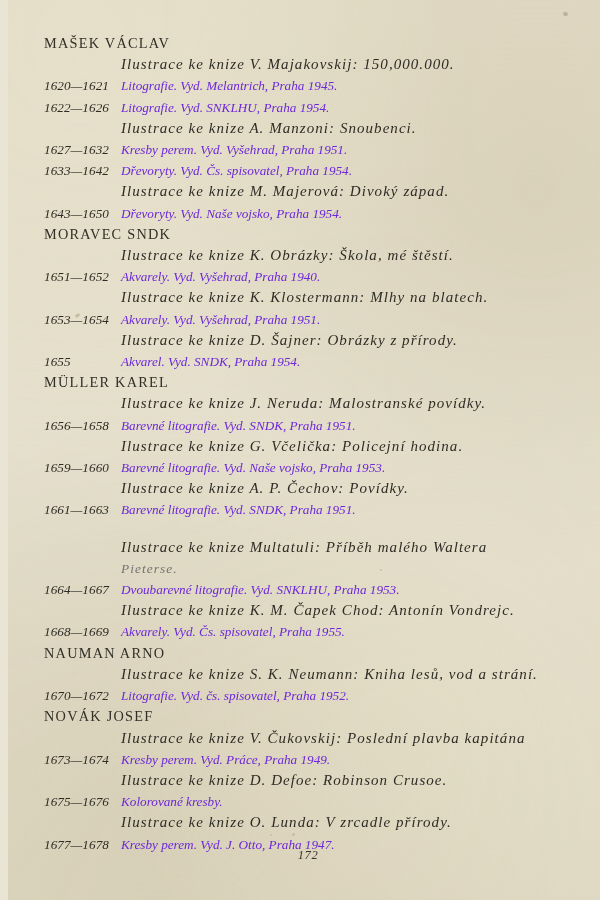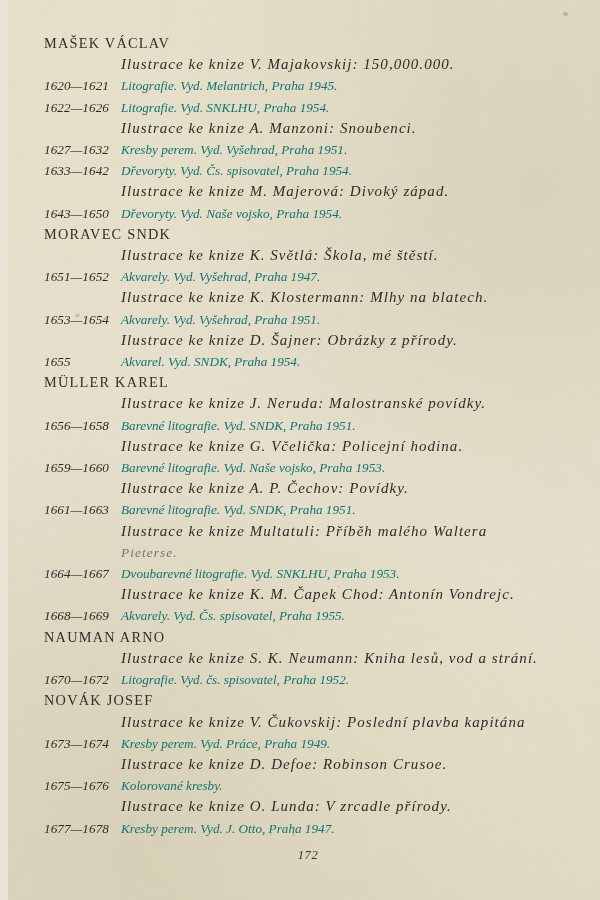--- a/index.html
+++ b/index.html
@@ -87,27 +87,28 @@
   .title-line {
     font-size: 15px;
     letter-spacing: 1.05px;
     line-height: 21.2px;
     color: #2f2c26;
   }
   .title-line.justify {
     text-align: justify;
     text-align-last: left;
     letter-spacing: 1.05px;
+    margin-top: 16px;
   }
   .detail-line {
     font-size: 13.2px;
     letter-spacing: 0px;
     line-height: 21.2px;
     padding-left: 0px;
-    color: #0f766e;
+    color: #6d28d9;
   }
   .cont-line {
     font-size: 13.4px;
     letter-spacing: 1.05px;
     line-height: 21.2px;
     color: #737373;
   }
 
   .folio {
     position: absolute;
@@ -165,22 +166,22 @@
         <div class="entry-nums">1643—1650</div>
         <div class="entry-body">
           <div class="title-line">Ilustrace ke knize M. Majerová: Divoký západ.</div>
           <div class="detail-line">Dřevoryty. Vyd. Naše vojsko, Praha 1954.</div>
         </div>
       </div>
       <div class="artist-heading">MORAVEC SNDK</div>
       <div class="entry">
         <div class="entry-nums">1651—1652</div>
         <div class="entry-body">
-          <div class="title-line">Ilustrace ke knize K. Světlá: Škola, mé štěstí.</div>
-          <div class="detail-line">Akvarely. Vyd. Vyšehrad, Praha 1947.</div>
+          <div class="title-line">Ilustrace ke knize K. Obrázky: Škola, mé štěstí.</div>
+          <div class="detail-line">Akvarely. Vyd. Vyšehrad, Praha 1940.</div>
         </div>
       </div>
       <div class="entry">
         <div class="entry-nums">1653—1654</div>
         <div class="entry-body">
           <div class="title-line">Ilustrace ke knize K. Klostermann: Mlhy na blatech.</div>
           <div class="detail-line">Akvarely. Vyd. Vyšehrad, Praha 1951.</div>
         </div>
       </div>
       <div class="entry">

